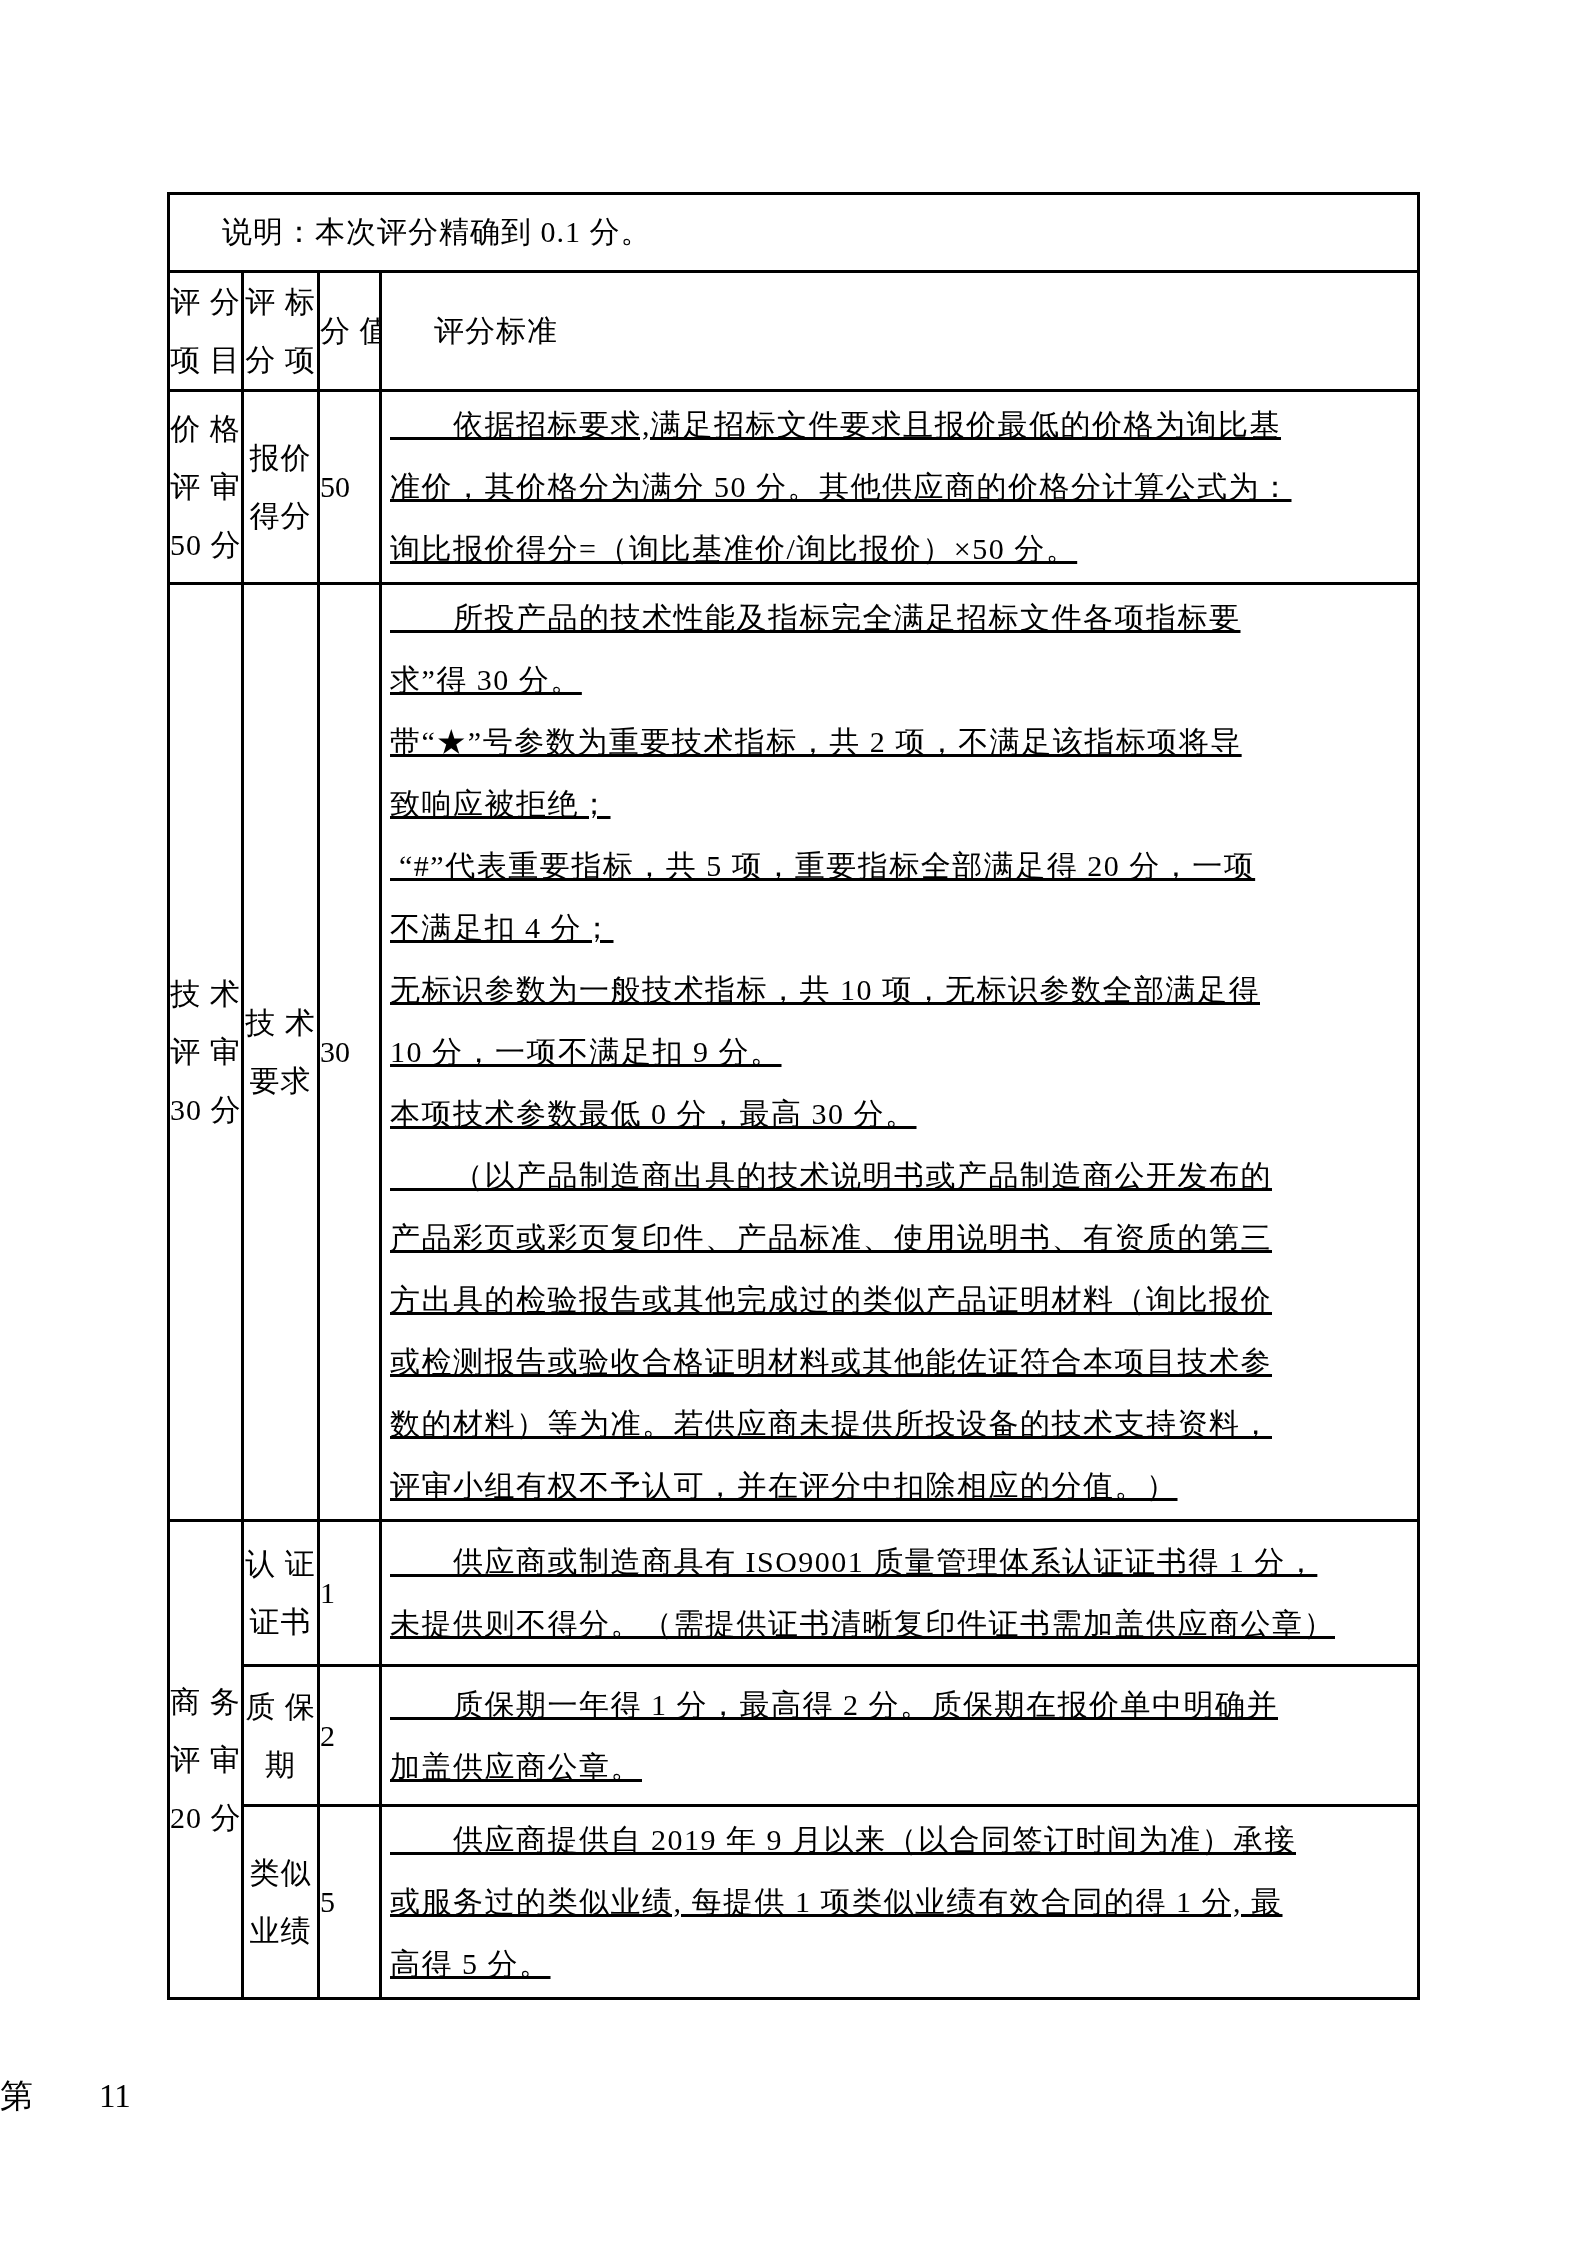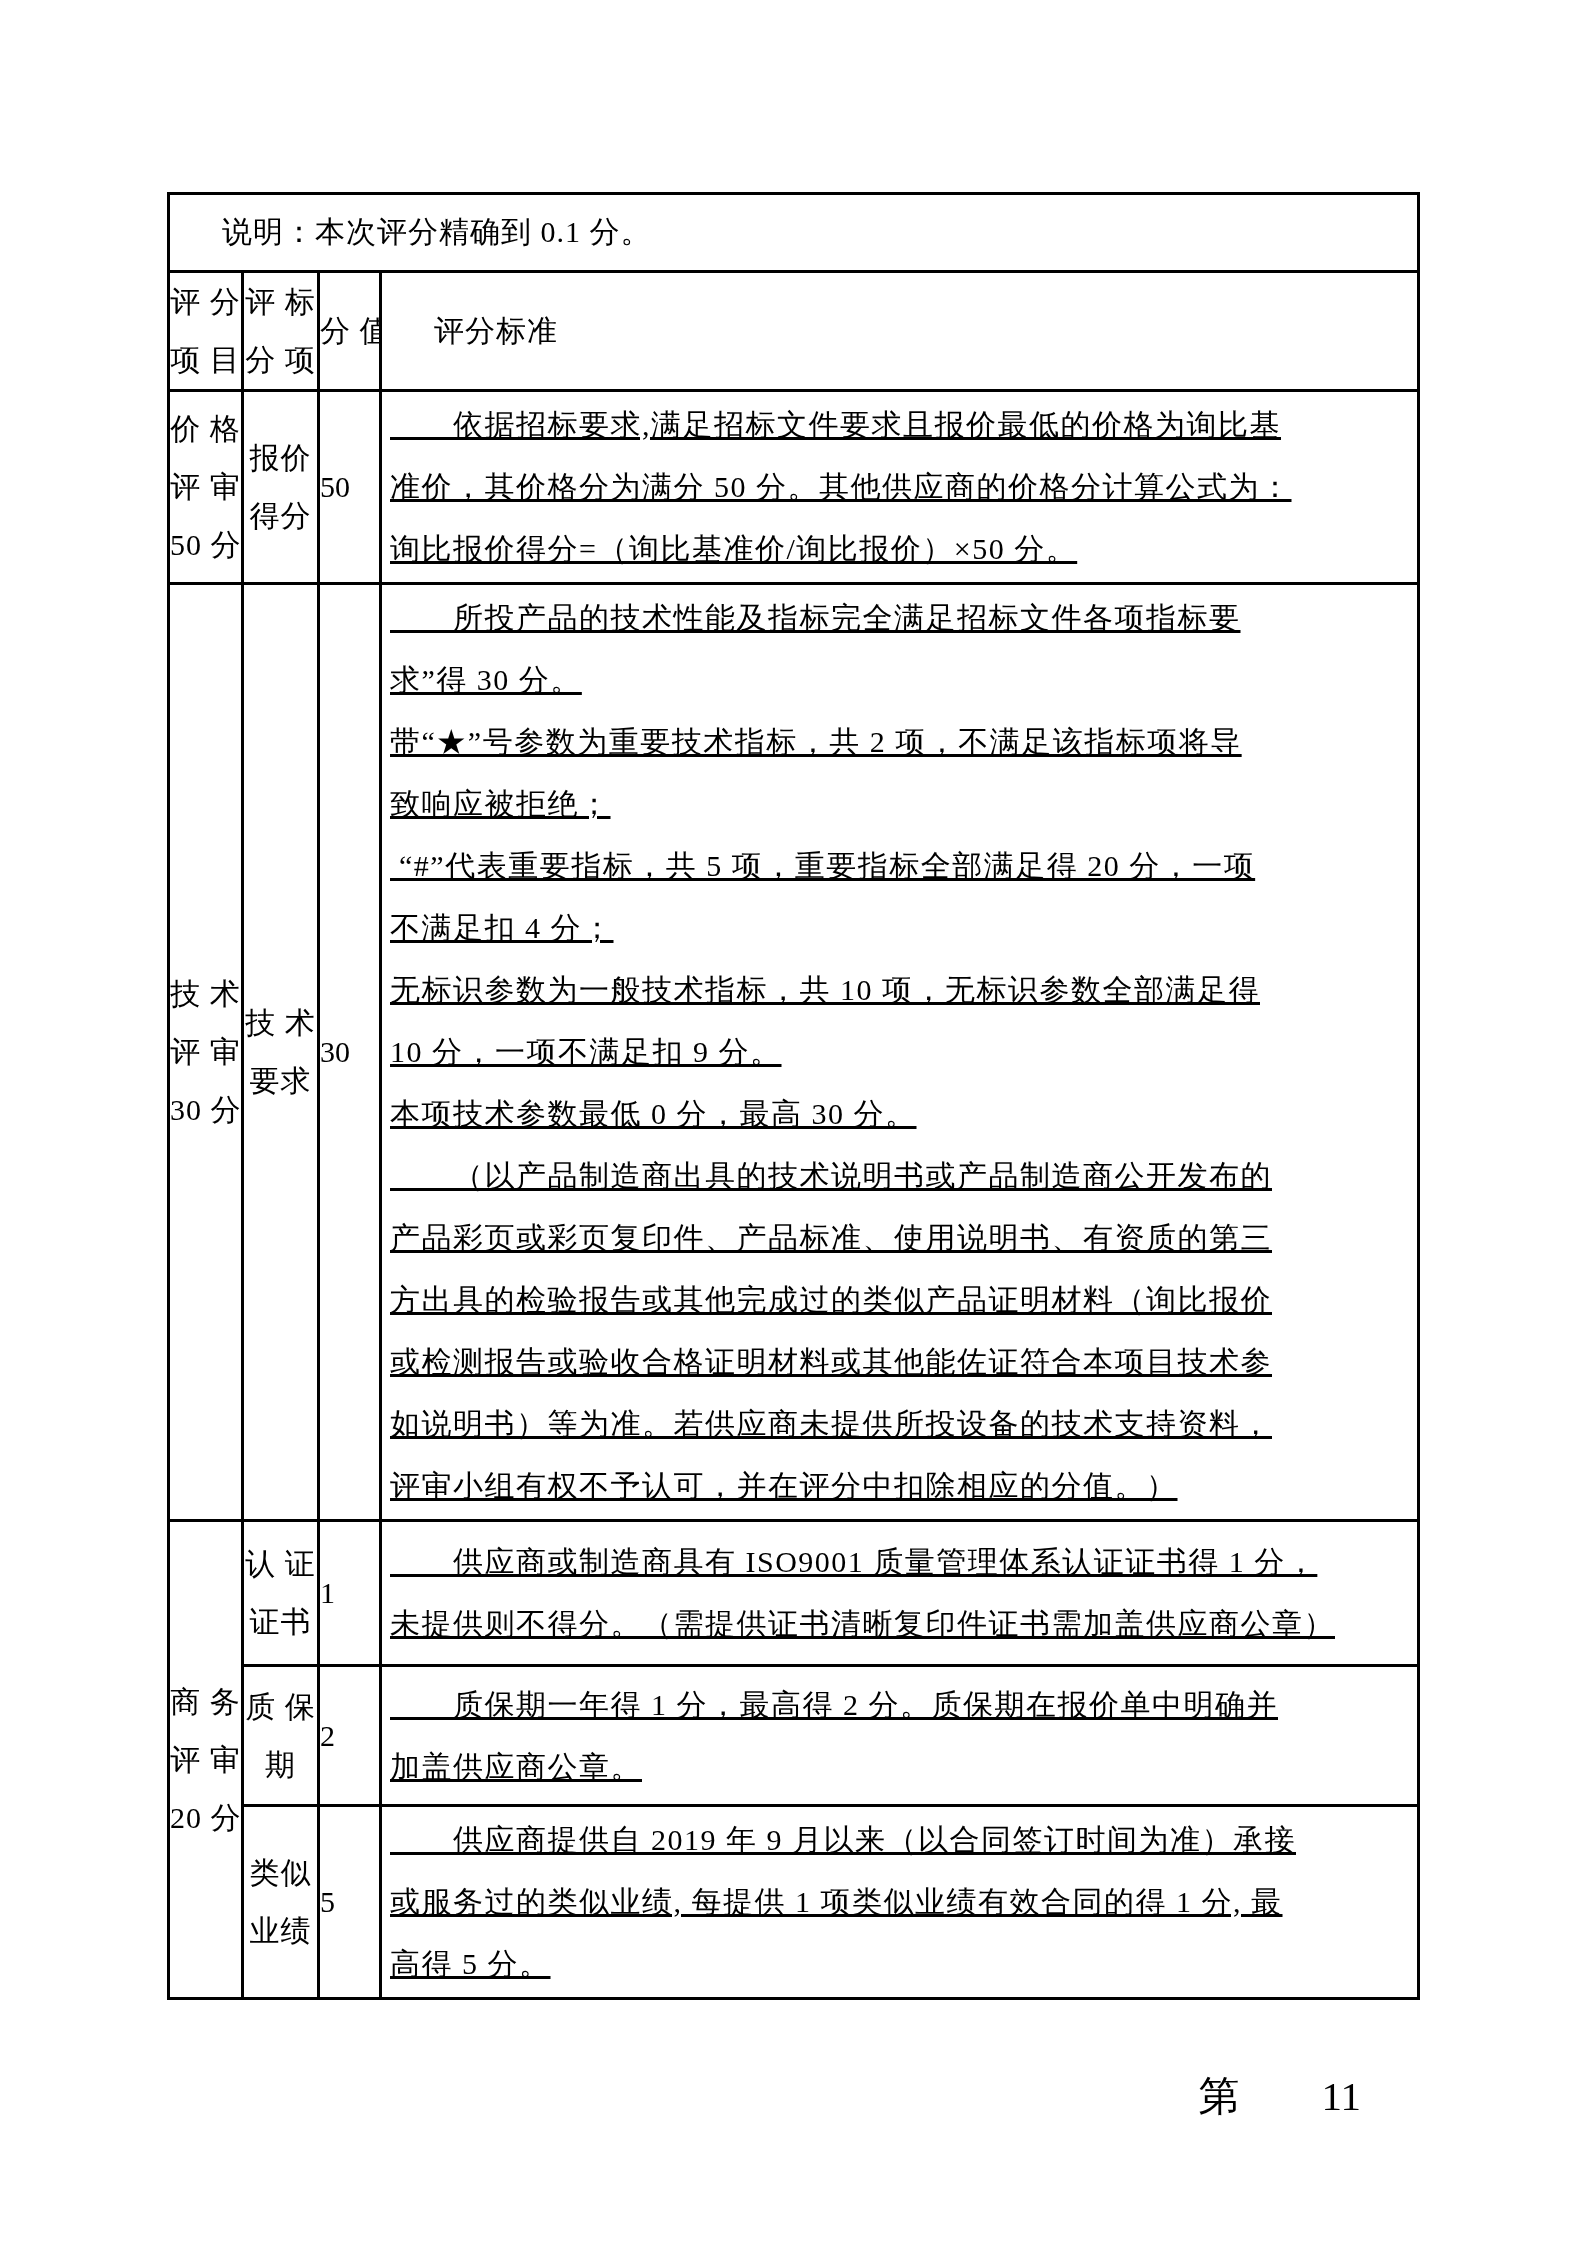--- a/index.html
+++ b/index.html
@@ -43,22 +43,22 @@
     line-height:62px;
     white-space:pre-wrap;
     font-size:30px;
     letter-spacing:1.5px;
     text-decoration:underline;
   }
 
   .page-footer {
     position:absolute;
     top:2074px; left:0; width:1361px;
-    text-align:right;
-    font-size:41px;
+    text-align:left;
+    font-size:33px;
     line-height:44px;
     white-space:pre;
   }
 </style>
 </head>
 <body>
 
 <div class="sheet">
 
   <table class="score">
@@ -123,21 +123,21 @@
             <div class="cline">致响应被拒绝；</div>
             <div class="cline"> “#”代表重要指标，共 5 项，重要指标全部满足得 20 分，一项</div>
             <div class="cline">不满足扣 4 分；</div>
             <div class="cline">无标识参数为一般技术指标，共 10 项，无标识参数全部满足得</div>
             <div class="cline">10 分，一项不满足扣 9 分。</div>
             <div class="cline">本项技术参数最低 0 分，最高 30 分。</div>
             <div class="cline">　　（以产品制造商出具的技术说明书或产品制造商公开发布的</div>
             <div class="cline">产品彩页或彩页复印件、产品标准、使用说明书、有资质的第三</div>
             <div class="cline">方出具的检验报告或其他完成过的类似产品证明材料（询比报价</div>
             <div class="cline">或检测报告或验收合格证明材料或其他能佐证符合本项目技术参</div>
-            <div class="cline">如说明书）等为准。若供应商未提供所投设备的技术支持资料，</div>
+            <div class="cline">数的材料）等为准。若供应商未提供所投设备的技术支持资料，</div>
             <div class="cline">评审小组有权不予认可，并在评分中扣除相应的分值。）</div>
           </td>
         </tr>
         <tr style="height: 145px;">
           <td class="stack" rowspan="3">
             <div class="sline">商 务</div>
             <div class="sline">评 审</div>
             <div class="sline">20 分</div>
           </td>
           <td class="stack">

